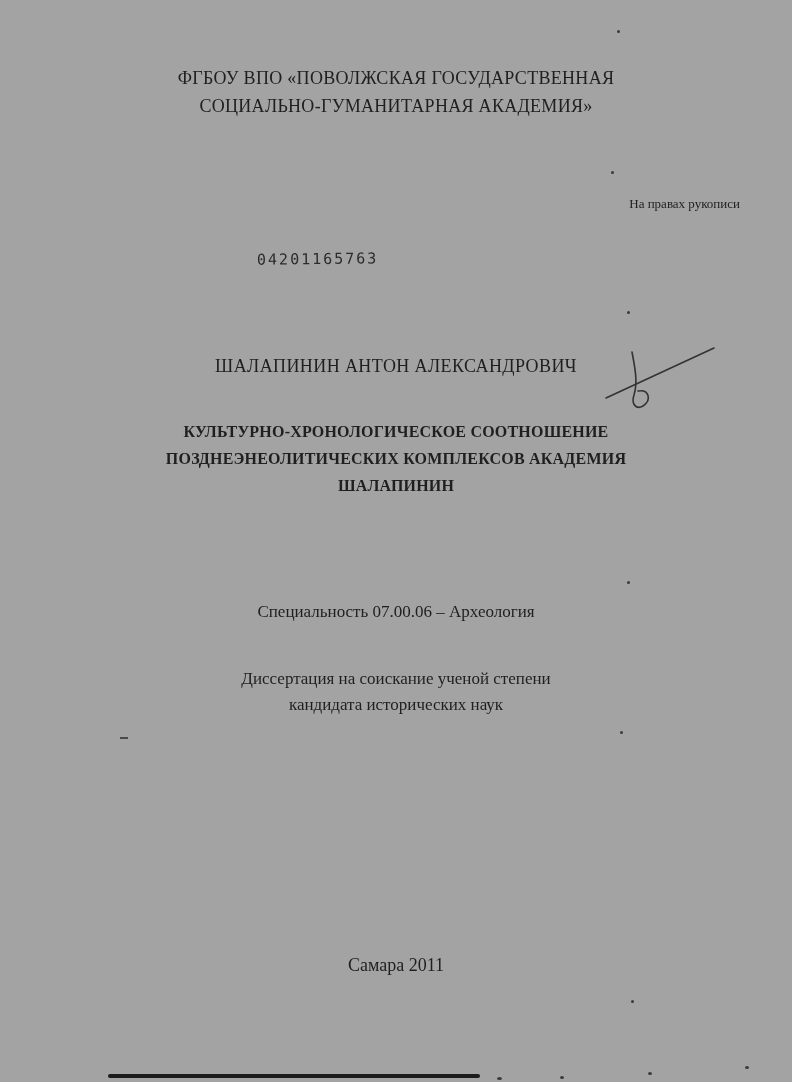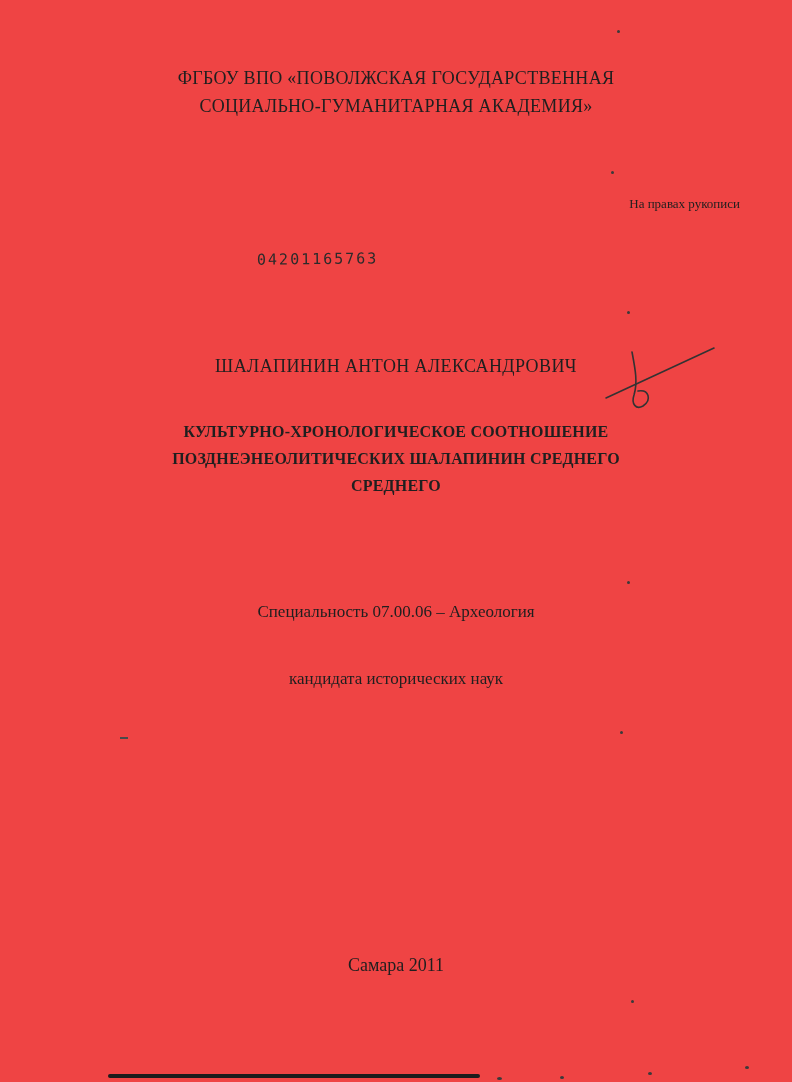--- a/index.html
+++ b/index.html
@@ -4,21 +4,21 @@
 <style>
   html, body {
     margin: 0;
     padding: 0;
     background: #ffffff;
   }
   .page {
     position: relative;
     width: 792px;
     height: 1082px;
-    background: #ef4444;
+    background: #a3a3a3;
     overflow: hidden;
     font-family: "Liberation Serif", serif;
     color: #1f1f1f;
   }
   .center-text {
     position: absolute;
     left: 0;
     width: 100%;
     text-align: center;
   }
@@ -123,27 +123,28 @@
 
   <div class="center-text author">ШАЛАПИНИН АНТОН АЛЕКСАНДРОВИЧ</div>
 
   <svg class="signature" viewBox="0 0 118 76" xmlns="http://www.w3.org/2000/svg">
     <path d="M 112 8 L 4 58" fill="none" stroke="#333333" stroke-width="1.6" stroke-linecap="round"></path>
     <path d="M 30 12 C 33 28 36 42 32 55 C 29 64 34 70 41 66 C 50 60 47 49 36 51" fill="none" stroke="#333333" stroke-width="1.6" stroke-linecap="round"></path>
   </svg>
 
   <div class="center-text diss-title">
     <div>КУЛЬТУРНО-ХРОНОЛОГИЧЕСКОЕ СООТНОШЕНИЕ</div>
-    <div>ПОЗДНЕЭНЕОЛИТИЧЕСКИХ ШАЛАПИНИН СРЕДНЕГО</div>
-    <div>СРЕДНЕГО</div>
+    <div>ПОЗДНЕЭНЕОЛИТИЧЕСКИХ КОМПЛЕКСОВ АКАДЕМИЯ</div>
+    <div>ШАЛАПИНИН</div>
   </div>
 
   <div class="center-text specialty">Специальность 07.00.06 – Археология</div>
 
   <div class="center-text degree">
+    <div>Диссертация на соискание ученой степени</div>
     <div>кандидата исторических наук</div>
   </div>
 
   <div class="center-text city-year">Самара 2011</div>
 
   <span class="artifact dot-1"></span>
   <span class="artifact dot-2"></span>
   <span class="artifact dot-3"></span>
   <span class="artifact dot-4"></span>
   <span class="artifact dot-5"></span>

